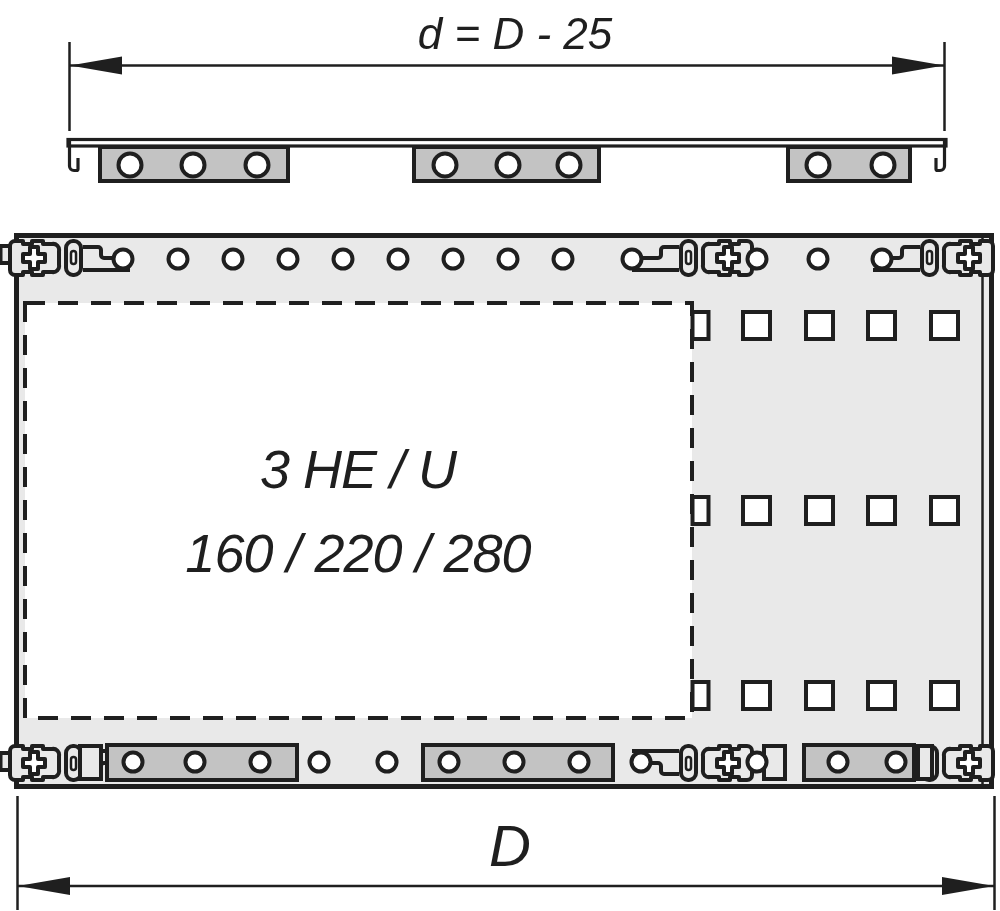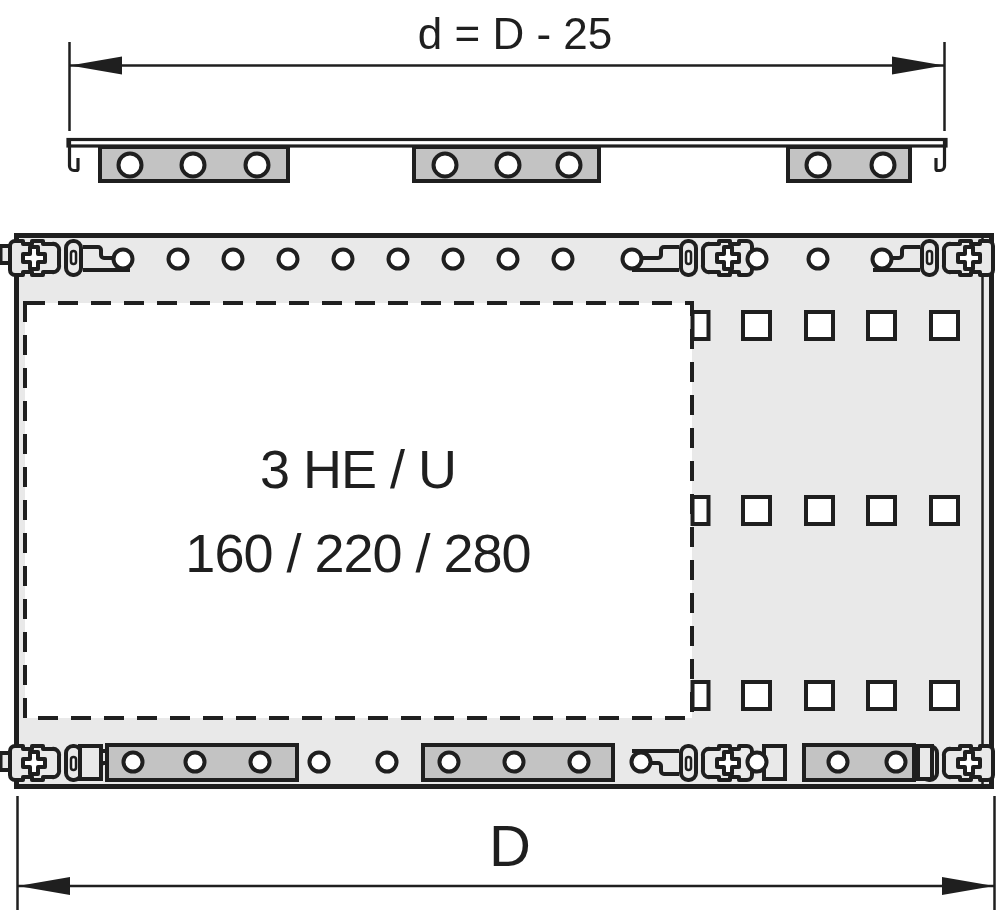--- a/index.html
+++ b/index.html
@@ -4,21 +4,21 @@
 <style>
   :root{
     --line:#1f1f1f;
     --body-fill:#e9e9e9;
     --bar-fill:#c3c3c3;
     --background:#ffffff;
   }
   html,body{margin:0;padding:0;background:var(--background);}
   .canvas{
     position:relative;width:1000px;height:911px;background:var(--background);
-    font-family:"Liberation Sans",sans-serif;overflow:hidden;
+    font-family:"Liberation Sans",sans-serif;overflow:hidden;font-style:italic;
   }
   svg text{fill:var(--line);font-family:"Liberation Sans",sans-serif;}
   .s4{stroke:var(--line);stroke-width:4;}
   .s3{stroke:var(--line);stroke-width:3.2;}
   .s2{stroke:var(--line);stroke-width:2.5;}
   .frame{stroke:var(--line);stroke-width:5;}
   .nofill{fill:none;}
   .white{fill:#ffffff;}
   .bodyfill{fill:var(--body-fill);}
   .barfill{fill:var(--bar-fill);}

